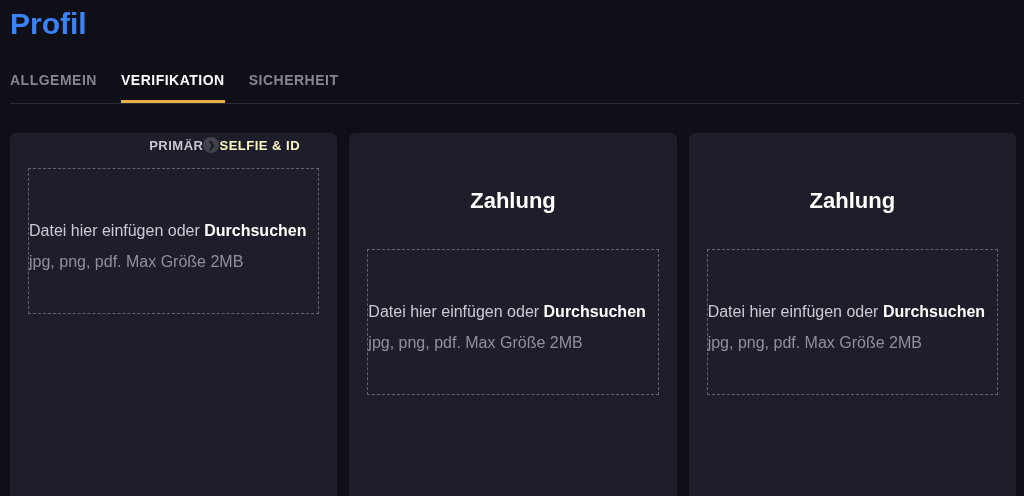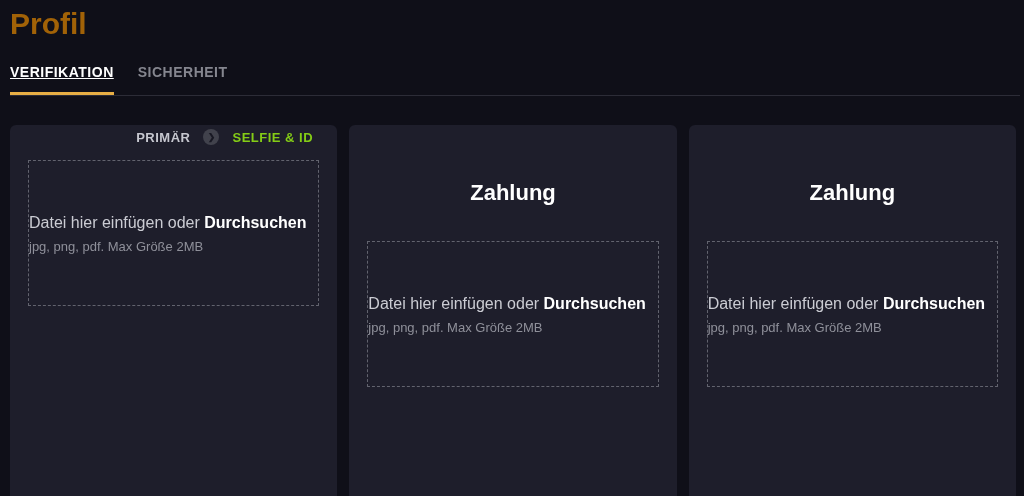--- a/index.html
+++ b/index.html
@@ -3,45 +3,44 @@
 <meta charset="utf-8">
 <style>
   * { margin: 0; padding: 0; box-sizing: border-box; }
   html, body {
     width: 1024px; height: 496px;
     overflow: hidden;
     background: #0f0f18;
     font-family: "Liberation Sans", sans-serif;
   }
   .page-title {
-    color: #a16207;
+    color: #3b82f6;
     font-size: 30px;
     font-weight: bold;
-    margin: 6px 0 8px 10px;
+    margin: 6px 0 16px 10px;
     line-height: 36px;
   }
   .tabs {
     display: flex;
     margin: 2px 4px 0 10px;
     border-bottom: 1px solid #2c2c37;
     column-gap: 24px;
   }
   .tab {
     font-size: 14px;
     font-weight: bold;
     letter-spacing: 0.5px;
     color: #85868f;
     padding: 14px 0 15px 0;
     cursor: pointer;
   }
   .tab.active {
     color: #ffffff;
     padding-bottom: 12px;
     border-bottom: 3px solid #e7ae45;
-    text-decoration: underline;
   }
   .cards {
     display: flex;
     column-gap: 12px;
     margin: 29px 8px 0 10px;
   }
   .card {
     flex: 1;
     background: #1e1e2b;
     border-radius: 6px;
@@ -54,32 +53,31 @@
     font-size: 22px;
     font-weight: bold;
     line-height: 26px;
   }
   .card-steps {
     height: 16px;
     margin-top: 4px;
     display: flex;
     align-items: center;
     justify-content: center;
-    column-gap: 13px;
     position: relative;
     left: 51px;
   }
   .step-primary {
     color: #c6c7cf;
     font-size: 13px;
     font-weight: bold;
     letter-spacing: 0.5px;
   }
   .step-secondary {
-    color: #84cc16;
+    color: #fef9c3;
     font-size: 13px;
     font-weight: bold;
     letter-spacing: 0.5px;
   }
   .step-arrow {
     width: 16px; height: 16px;
     border-radius: 50%;
     background: #41424c;
     display: flex;
     align-items: center;
@@ -114,32 +112,33 @@
     color: #cbccd3;
     font-size: 16px;
     line-height: 22px;
   }
   .dz-browse {
     color: #ffffff;
     font-weight: bold;
     cursor: pointer;
   }
   .dz-hint {
-    margin-top: 4px;
+    margin-top: 11px;
     color: #8f909a;
-    font-size: 13px;
+    font-size: 16px;
     line-height: 18px;
   }
 </style>
 </head>
 <body>
 
 <h1 class="page-title">Profil</h1>
 
 <div class="tabs">
+  <div class="tab">ALLGEMEIN</div>
   <div class="tab active">VERIFIKATION</div>
   <div class="tab">SICHERHEIT</div>
 </div>
 
 <div class="cards">
 
   <div class="card">
     <div class="card-steps">
       <span class="step-primary">PRIMÄR</span>
       <span class="step-arrow">❯</span>

